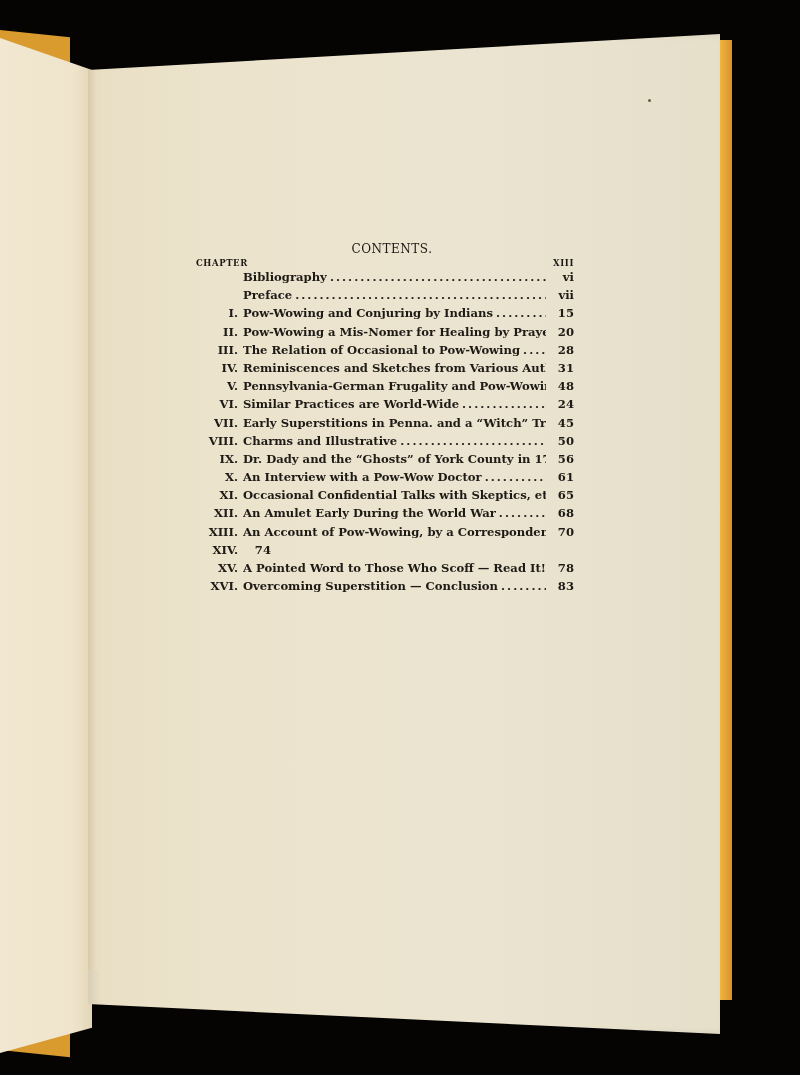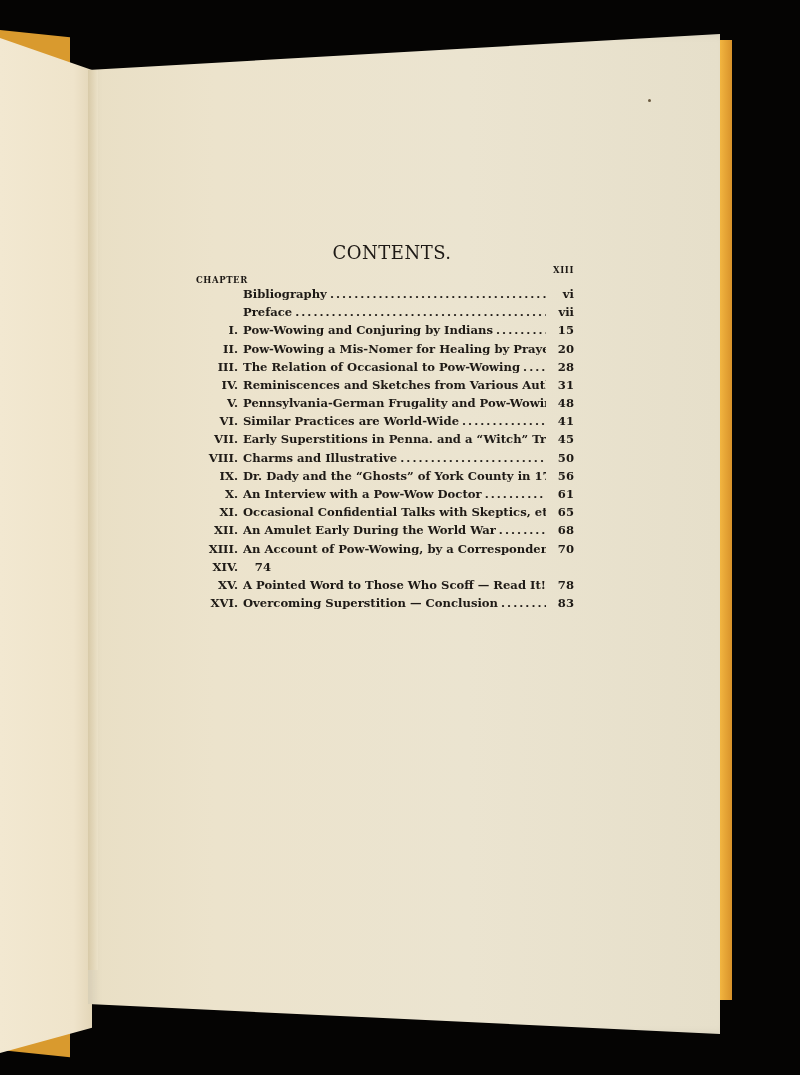--- a/index.html
+++ b/index.html
@@ -3,24 +3,24 @@
 <meta charset="utf-8">
 <style>
   html, body { margin:0; padding:0; }
   body { width:800px; height:1075px; background:#050403; position:relative; overflow:hidden; font-family:"DejaVu Serif", serif; }
   .cover-left { position:absolute; left:0; top:30px; width:70px; height:1020px; background:#d99a2e; transform:skewY(6deg); transform-origin:left top; }
   .page-left { position:absolute; left:0; top:38px; width:92px; height:1015px; background:linear-gradient(90deg,#f2e8d1 0%,#efe4cb 80%,#e3d6b8 100%); clip-path:polygon(0 0,100% 32px,100% 97.5%,0 100%); }
   .cover-right { position:absolute; left:708px; top:40px; width:24px; height:960px; background:linear-gradient(90deg,#e8a432,#f2b540 50%,#d8922a); }
   .page-right { position:absolute; left:88px; top:34px; width:632px; height:1000px; background:linear-gradient(90deg,#e9dfc5 0%,#ece3cc 20%,#ebe4d0 60%,#e6dfca 100%); clip-path:polygon(0 36px,100% 0,100% 100%,0 97%); box-shadow:inset 6px 0 10px rgba(0,0,0,0.08); }
   .gutter { position:absolute; left:88px; top:70px; width:10px; height:900px; background:linear-gradient(90deg,#d8caa8,#ebe1c8); }
   .toc { position:absolute; left:196px; top:242px; width:378px; color:#1e1a16; }
-  .title { text-align:center; font-size:18px; letter-spacing:0.5px; margin-left:14px; margin-bottom:2px; }
+  .title { text-align:center; font-size:12px; letter-spacing:0.5px; margin-left:14px; margin-bottom:2px; }
   .hdr { display:flex; justify-content:space-between; font-size:8.5px; font-weight:bold; letter-spacing:0.6px; }
-  .hdr .ch { margin-top:10px; }
-  .row { display:flex; align-items:flex-end; font-size:11.6px; font-weight:bold; height:18.2px; line-height:18.2px; font-family:"DejaVu Serif", serif; }
+  .hdr .ch { }
+  .row { display:flex; align-items:flex-start; font-size:11.6px; font-weight:bold; height:18.2px; line-height:18.2px; font-family:"DejaVu Serif", serif; }
   .num { width:42px; text-align:right; padding-right:5px; flex-shrink:0; }
   .ttl { flex:1; white-space:nowrap; overflow:hidden; }
   .ttl::after { content:" . . . . . . . . . . . . . . . . . . . . . . . . . . . . . . . . . . . . . . . . . . . . . . . . . . . . . . . . . . . . . . . ."; letter-spacing:-1px; }
   .pg { width:28px; text-align:right; flex-shrink:0; }
   .spot { position:absolute; left:648px; top:99px; width:3px; height:3px; background:#6b5a40; border-radius:50%; }
 </style>
 </head>
 <body>
 
 <div class="cover-left"></div>
@@ -68,21 +68,21 @@
         <span class="pg">31</span>
       </div>
       <div class="row">
         <span class="num">V.</span>
         <span class="ttl">Pennsylvania-German Frugality and Pow-Wowing.</span>
         <span class="pg">48</span>
       </div>
       <div class="row">
         <span class="num">VI.</span>
         <span class="ttl">Similar Practices are World-Wide</span>
-        <span class="pg">41</span>
+        <span class="pg">24</span>
       </div>
       <div class="row">
         <span class="num">VII.</span>
         <span class="ttl">Early Superstitions in Penna. and a “Witch” Trial.</span>
         <span class="pg">45</span>
       </div>
       <div class="row">
         <span class="num">VIII.</span>
         <span class="ttl">Charms and Illustrative</span>
         <span class="pg">50</span>

